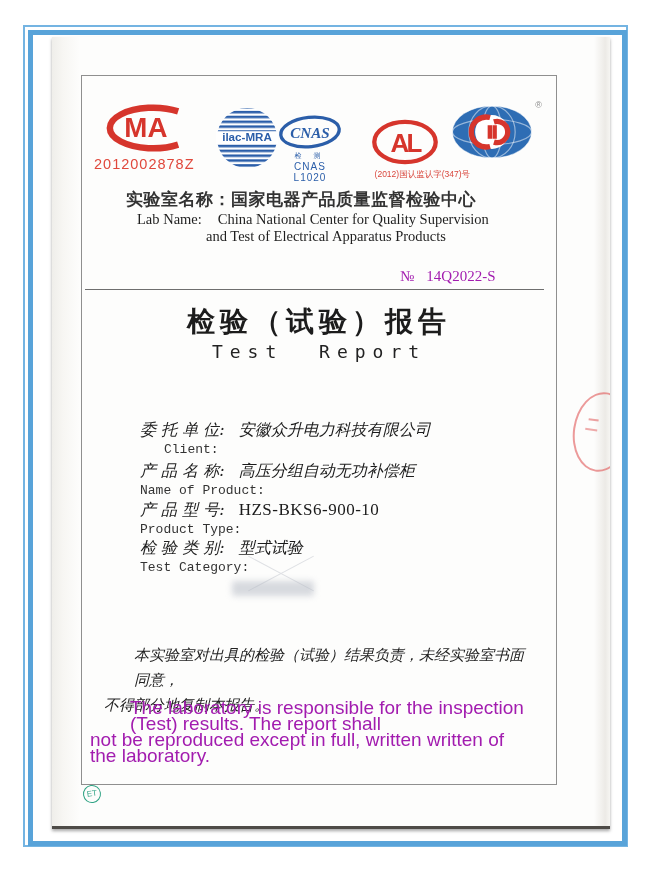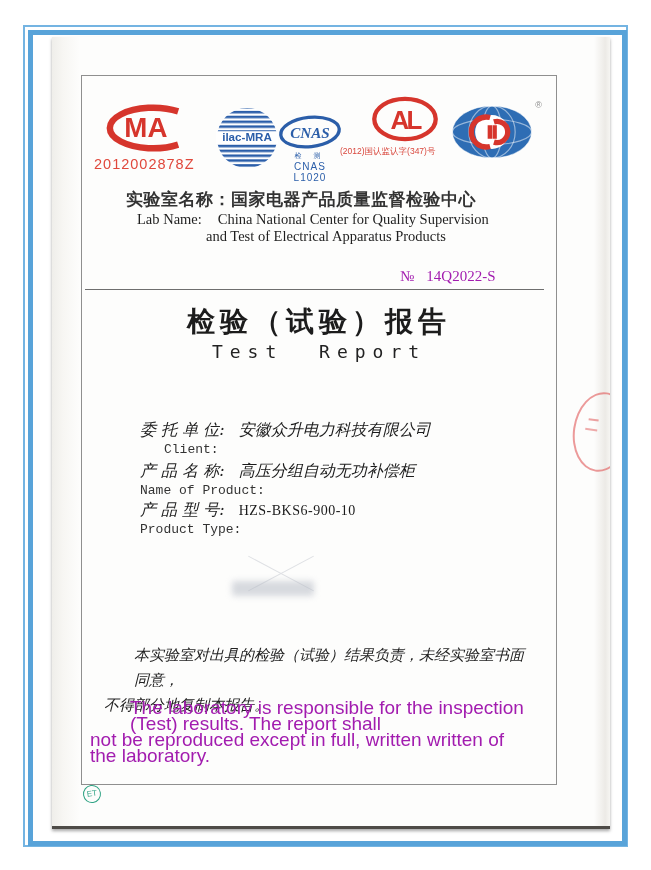--- a/index.html
+++ b/index.html
@@ -18,21 +18,21 @@
   
   .inner-box{position:absolute;left:29px;top:38px;width:474px;height:708px;border:1px solid #8f8f8f;}
   
   .logo{position:absolute;}
   .cma{left:12px;top:26px;width:100px;}
   .cma-number{margin-top:2px;color:#e0483c;font-size:14.5px;letter-spacing:1px;font-family:"Liberation Sans",sans-serif;}
   .ilac{left:134px;top:30px;}
   .cnas{left:194px;top:38px;width:68px;text-align:center;}
   .cnas-cap1{color:#2b5ea9;font-size:7px;letter-spacing:5px;margin-top:1px;}
   .cnas-cap2{color:#2b5ea9;font-size:10px;letter-spacing:1px;}
-  .al{left:258px;top:20px;width:130px;text-align:left;}
+  .al{left:258px;top:43px;width:130px;text-align:right;}
   .al-cap{color:#d9473d;font-size:8.5px;margin-top:2px;white-space:nowrap;}
   .globe{left:368px;top:28px;width:92px;}
   .reg-mark{position:absolute;right:0px;top:-4px;color:#8a8a8a;font-size:9px;}
   
   .lab-zh{position:absolute;left:44px;top:112px;font-size:17px;font-weight:600;color:#333;
           letter-spacing:.5px;font-family:Liberation Mono, monospace;}
   .lab-en1{position:absolute;left:55px;top:135px;font-size:14.5px;color:#1f1f1f;font-family:"Liberation Serif",serif;}
   .lab-en1 .lab-label{margin-right:16px;}
   .lab-en2{position:absolute;left:124px;top:152px;font-size:14.5px;color:#1f1f1f;font-family:"Liberation Serif",serif;}
   
@@ -43,21 +43,21 @@
   .title-zh{position:absolute;left:0;top:227px;width:100%;text-align:center;font-size:28px;font-weight:700;
             color:#1c1c1c;letter-spacing:5px;font-family:"Liberation Sans",sans-serif;}
   .title-en{position:absolute;left:0;top:265px;width:100%;text-align:center;font-size:18px;color:#222;
             letter-spacing:7px;word-spacing:18px;font-family:"DejaVu Sans Mono",monospace;}
   
   .field-row{position:absolute;left:58px;}
   .f1{top:344px;} .f2{top:385px;} .f3{top:424px;} .f4{top:462px;}
   .field-line{display:flex;align-items:baseline;}
   .field-label{font-size:16px;color:#222;font-style:italic;font-family:"DejaVu Serif",serif;white-space:pre;}
   .field-value{font-size:16px;color:#1b1b1b;margin-left:14px;font-style:italic;font-family:"DejaVu Serif",serif;}
-  .field-value.latin{font-style:normal;font-family:"Liberation Serif",serif;font-size:14px;letter-spacing:.5px;}
+  .field-value.latin{font-style:normal;font-family:"Liberation Serif",serif;font-size:17px;letter-spacing:.5px;}
   .field-en{font-size:13px;color:#333;margin-top:1px;font-family:"Liberation Mono",monospace;}
   .field-en.indent{padding-left:24px;}
   
   .watermark-x{position:absolute;left:166px;top:477px;width:66px;height:42px;opacity:.3;}
   .watermark-x:before,.watermark-x:after{content:"";position:absolute;left:-4px;top:20px;width:74px;height:1px;background:#9aa0ae;}
   .watermark-x:before{transform:rotate(28deg);}
   .watermark-x:after{transform:rotate(-28deg);}
   .watermark-blob{position:absolute;left:150px;top:505px;width:82px;height:15px;background:#b7bcc6;
                   opacity:.55;filter:blur(3px);border-radius:2px;}
   
@@ -175,20 +175,27 @@
         </div>
         <div class="field-en">Name of Product:</div>
       </div>
       <div class="field-row f3">
         <div class="field-line">
           <span class="field-label">产 品 型 号:</span>
           <span class="field-value latin">HZS-BKS6-900-10</span>
         </div>
         <div class="field-en">Product Type:</div>
       </div>
+      <div class="field-row f4">
+        <div class="field-line">
+          <span class="field-label">检 验 类 别:</span>
+          <span class="field-value">型式试验</span>
+        </div>
+        <div class="field-en">Test Category:</div>
+      </div>
 
       <div class="watermark-x"></div>
       <div class="watermark-blob"></div>
 
       <div class="statement-zh">
         <div class="line1">本实验室对出具的检验（试验）结果负责，未经实验室书面同意，</div>
         <div>不得部分地复制本报告。</div>
       </div>
       <div class="statement-en">
         <div class="line1">The laboratory is responsible for the inspection (Test) results. The report shall</div>

